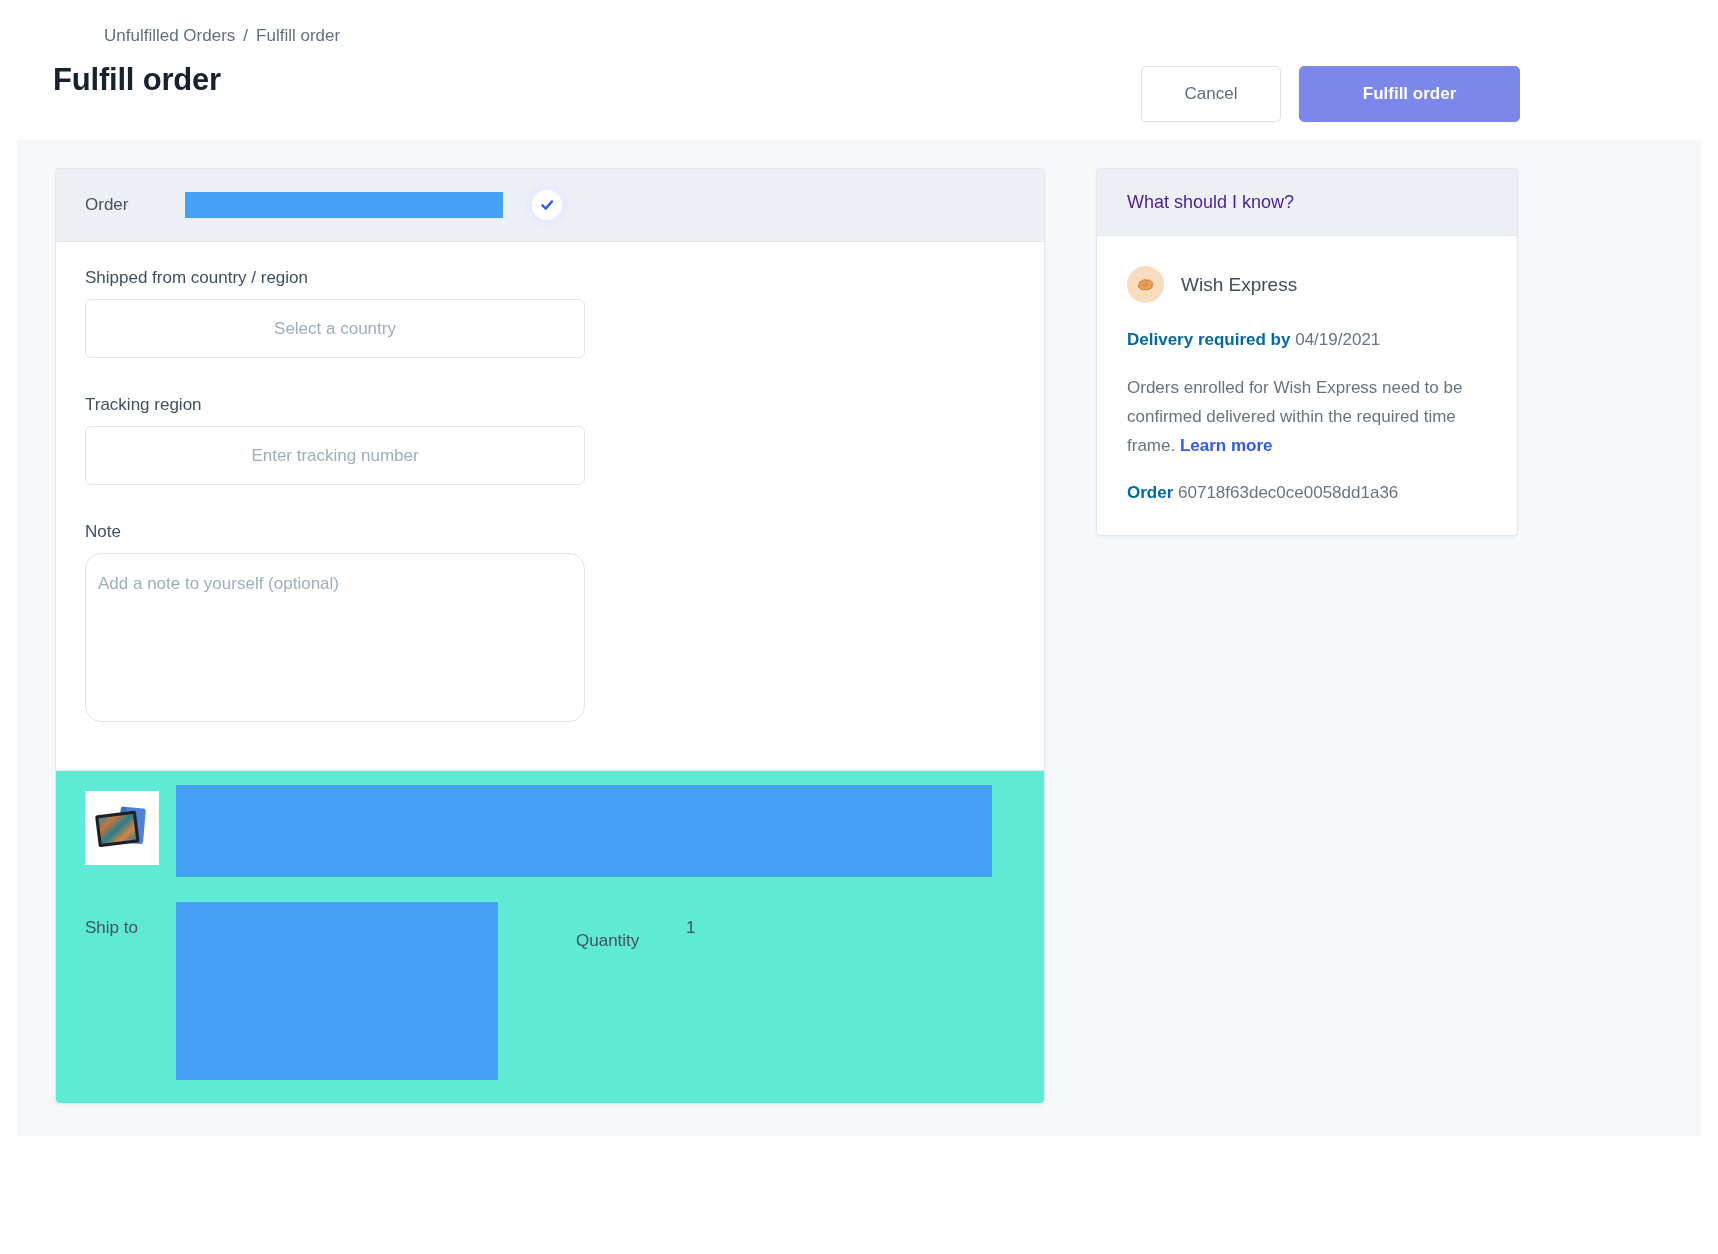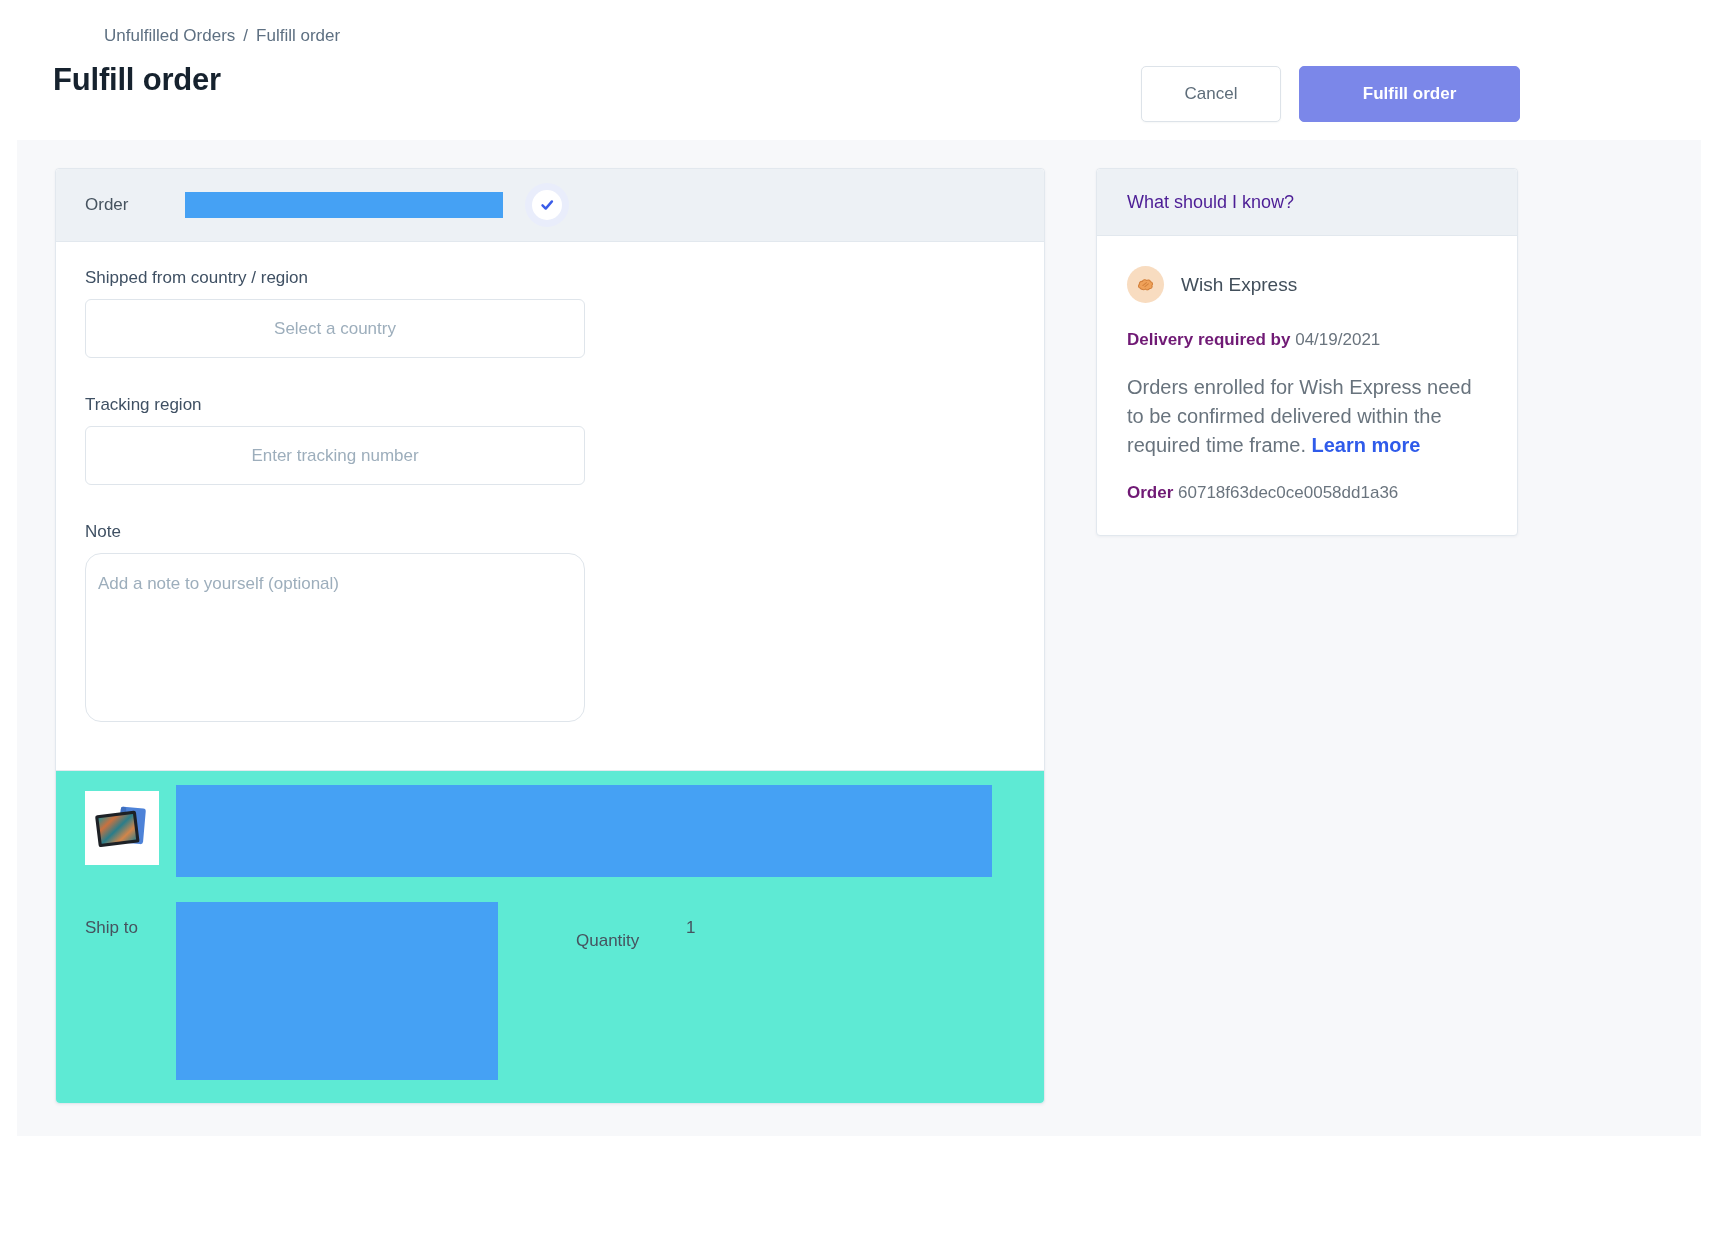--- a/index.html
+++ b/index.html
@@ -94,22 +94,22 @@
     font-size:18px; color:#4c1d95;
   }
   .info-body { padding:30px 30px 32px 30px; }
   .express-row { display:flex; align-items:center; gap:17px; }
   .express-icon {
     width:37px; height:37px; border-radius:50%; background:#f8dcc0;
     display:flex; align-items:center; justify-content:center; flex:0 0 auto;
   }
   .express-name { font-size:19px; color:#414e5a; }
   .delivery-line { margin-top:27px; font-size:17px; color:#6a747e; }
-  .strong-text { font-weight:700; color:#701a75; }
-  .info-para { margin-top:23px; font-size:20px; line-height:29px; color:#68737d; width:362px; }
+  .strong-text { font-weight:700; color:#0369a1; }
+  .info-para { margin-top:23px; font-size:17px; line-height:29px; color:#68737d; width:362px; }
   .learn-more { color:#2f5bea; font-weight:700; cursor:pointer; text-decoration:none; }
   .order-line { margin-top:23px; font-size:17px; color:#6a747e; }
 </style>
 </head>
 <body>
 
 <div class="stage">
 
   <div class="breadcrumb">
     <span class="crumb-link">Unfulfilled Orders</span>

